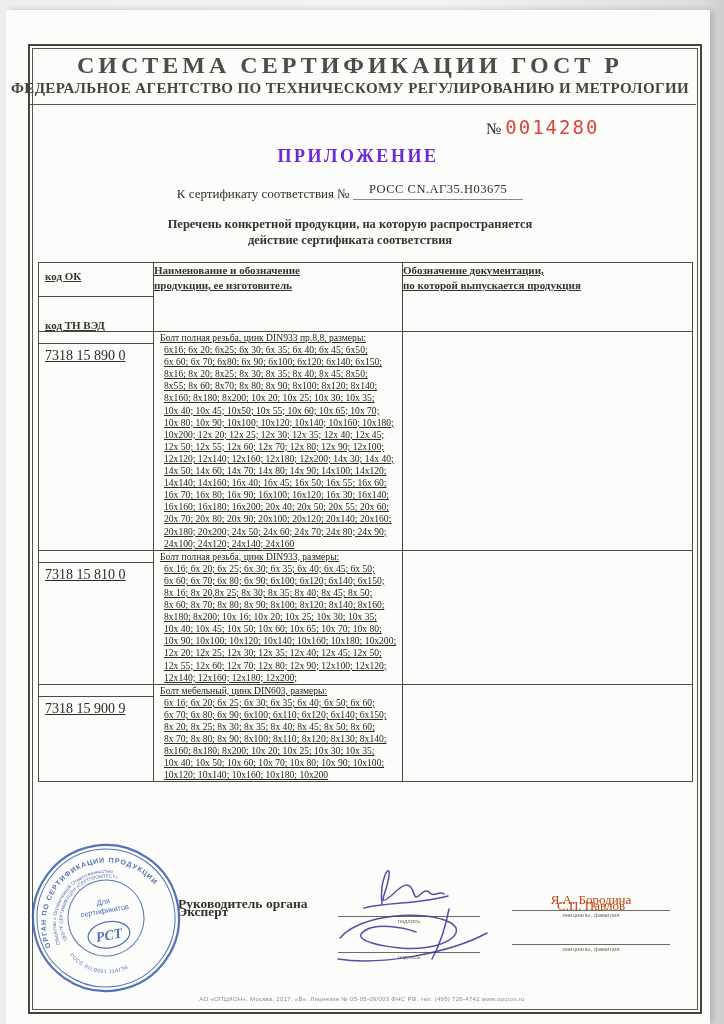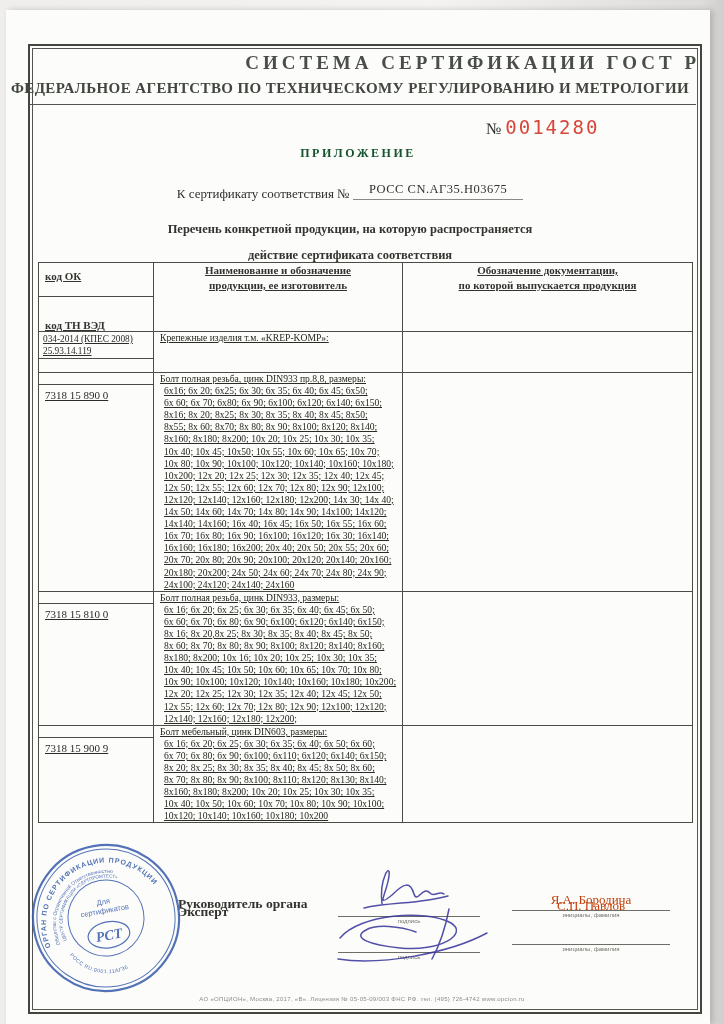--- a/index.html
+++ b/index.html
@@ -7,42 +7,42 @@
     width:724px;height:1024px;position:relative;overflow:hidden;
     background:linear-gradient(90deg,#efeeec 0%,#f4f3f1 60%,#dddcda 97%,#cfcecc 100%);
     font-family:"Liberation Serif","DejaVu Serif",serif;color:#2b2b28;
   }
   .paper{position:absolute;left:6px;top:10px;width:704px;height:1014px;background:#fcfcfa;
     box-shadow:3px 0 6px rgba(0,0,0,.18);}
   .frame{position:absolute;left:28px;top:44px;width:670px;height:966px;border:2px solid #45453f;pointer-events:none;}
   .frame-inner{position:absolute;inset:2px;border:1px solid #55554f;}
   .abs{position:absolute;}
   
-  .sys-title{left:0;right:24px;top:52px;text-align:right;font-size:19px;font-weight:bold;
+  .sys-title{left:0;right:24px;top:52px;text-align:center;font-size:24px;font-weight:bold;
     letter-spacing:4px;color:#4a4e49;}
   .agency{left:0;right:24px;top:80px;text-align:center;font-size:15px;font-weight:bold;color:#41463f;letter-spacing:.4px;}
   .header-rule{left:30px;width:666px;top:104px;border-top:1.5px solid #54544e;}
   .number-line{left:440px;top:116px;font-size:16px;color:#2e2e2a;margin-left:46px;}
   .cert-number{font-family:"DejaVu Sans Mono",monospace;font-size:19px;color:#d8463a;letter-spacing:2px;font-weight:500;}
-  .doc-title{left:16px;right:24px;top:146px;text-align:center;font-size:12px;font-weight:bold;letter-spacing:2.5px;color:#14532d;}
+  .doc-title{left:16px;right:24px;top:146px;text-align:center;font-size:18px;font-weight:bold;letter-spacing:2.5px;color:#6d28d9;}
   .cert-line{left:0;right:24px;top:186px;text-align:center;font-size:13px;color:#30302c;}
   .cert-value{display:inline-block;font-size:12.5px;border-bottom:1px solid #8a8a84;
     padding:0 16px 2px;transform:translateY(-5px);letter-spacing:.5px;}
   .subtitle{left:0;right:24px;top:216px;text-align:center;font-size:12.5px;font-weight:bold;
-    line-height:26px;color:#33332f;white-space:pre-line;}
+    line-height:16px;color:#33332f;white-space:pre-line;}
   
   table.products{position:absolute;left:38px;top:262px;width:654px;border-collapse:collapse;table-layout:fixed;}
   table.products th,table.products td{border:1px solid #4c4c46;vertical-align:top;padding:0;text-decoration:underline;}
   table.products thead th{height:64px;font-size:11px;font-weight:bold;color:#33332f;}
   .col1{width:115px;} .col2{width:249px;} .col3{width:290px;}
   .th-split-top{height:34px;border-bottom:1px solid #4c4c46;text-align:left;padding:7px 0 0 6px;box-sizing:border-box;}
   .th-split-bot{text-align:left;padding:6px 0 0 6px;margin-top:16px;}
-  .th-center{text-align:center;padding-top:14px;line-height:15px;white-space:pre-line;}
+  .th-center{text-align:left;padding-top:14px;line-height:15px;white-space:pre-line;}
   .code-first{height:27px;border-bottom:1px solid #4c4c46;padding:2px 2px 0 4px;font-size:9.3px;line-height:11.5px;box-sizing:border-box;}
-  .code-box{border-top:1px solid #4c4c46;margin-top:11px;padding:4px 2px 0 6px;font-size:11px;}
+  .code-box{border-top:1px solid #4c4c46;margin-top:11px;padding:4px 2px 0 6px;font-size:14px;}
   td.prod-cell{padding:2px 2px 4px 2px;}
   .line{font-size:9.6px;line-height:12.1px;color:#26261f;padding-left:6px;white-space:nowrap;}
   .line.sizes{padding-left:10px;}
   tr.r1 td{height:40px;}
   
   .role1{left:178px;top:896px;font-size:13.5px;font-weight:bold;color:#32322e;}
   .role2{left:178px;top:904px;font-size:13.5px;font-weight:bold;color:#32322e;}
   .sig-line{border-bottom:1px solid #6d6d68;}
   .sig-line1{left:338px;top:916px;width:142px;}
   .sig-line2{left:338px;top:952px;width:142px;}
@@ -100,32 +100,20 @@
         <div class="th-split-top">код ОК</div>
         <div class="th-split-bot">код ТН ВЭД</div>
       </th>
       <th class="th-center">Наименование и обозначение
 продукции, ее изготовитель</th>
       <th class="th-center">Обозначение документации,
 по которой выпускается продукция</th>
     </tr>
   </thead>
   <tbody id="tbl-body">
-      <tr class="r1">
-        <td>
-          <div class="code-first">
-            <div>034-2014 (КПЕС 2008)</div>
-            <div>25.93.14.119</div>
-          </div>
-        </td>
-        <td class="prod-cell">
-          <div class="line">Крепежные изделия т.м. «KREP-KOMP»:</div>
-        </td>
-        <td></td>
-      </tr>
       <tr>
         <td>
           <div class="code-box">
             <div>7318 15 890 0</div>
           </div>
         </td>
         <td class="prod-cell">
           <div class="line">Болт полная резьба, цинк DIN933 пр.8,8, размеры:</div>
           <div class="line sizes">6х16; 6х 20; 6х25; 6х 30; 6х 35; 6х 40; 6х 45; 6х50;</div>
           <div class="line sizes">6х 60; 6х 70; 6х80; 6х 90; 6х100; 6х120; 6х140; 6х150;</div>

